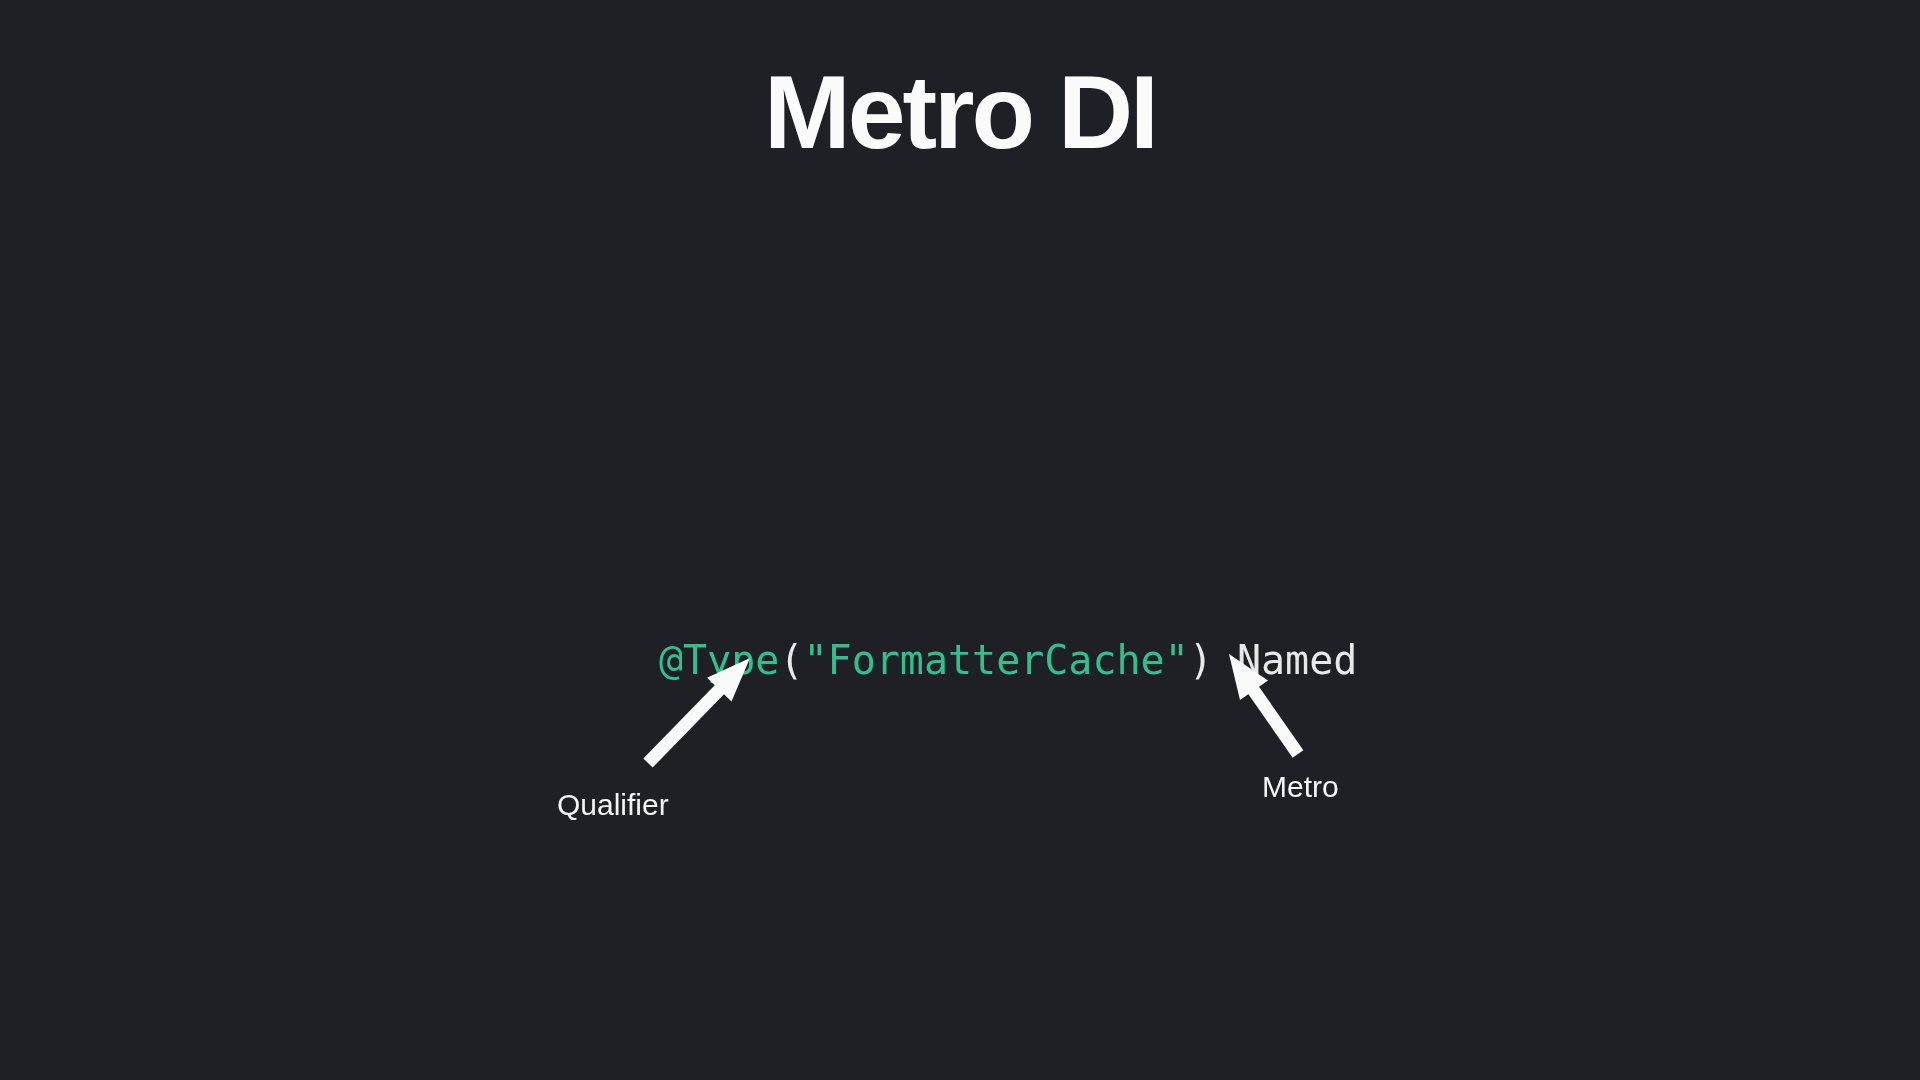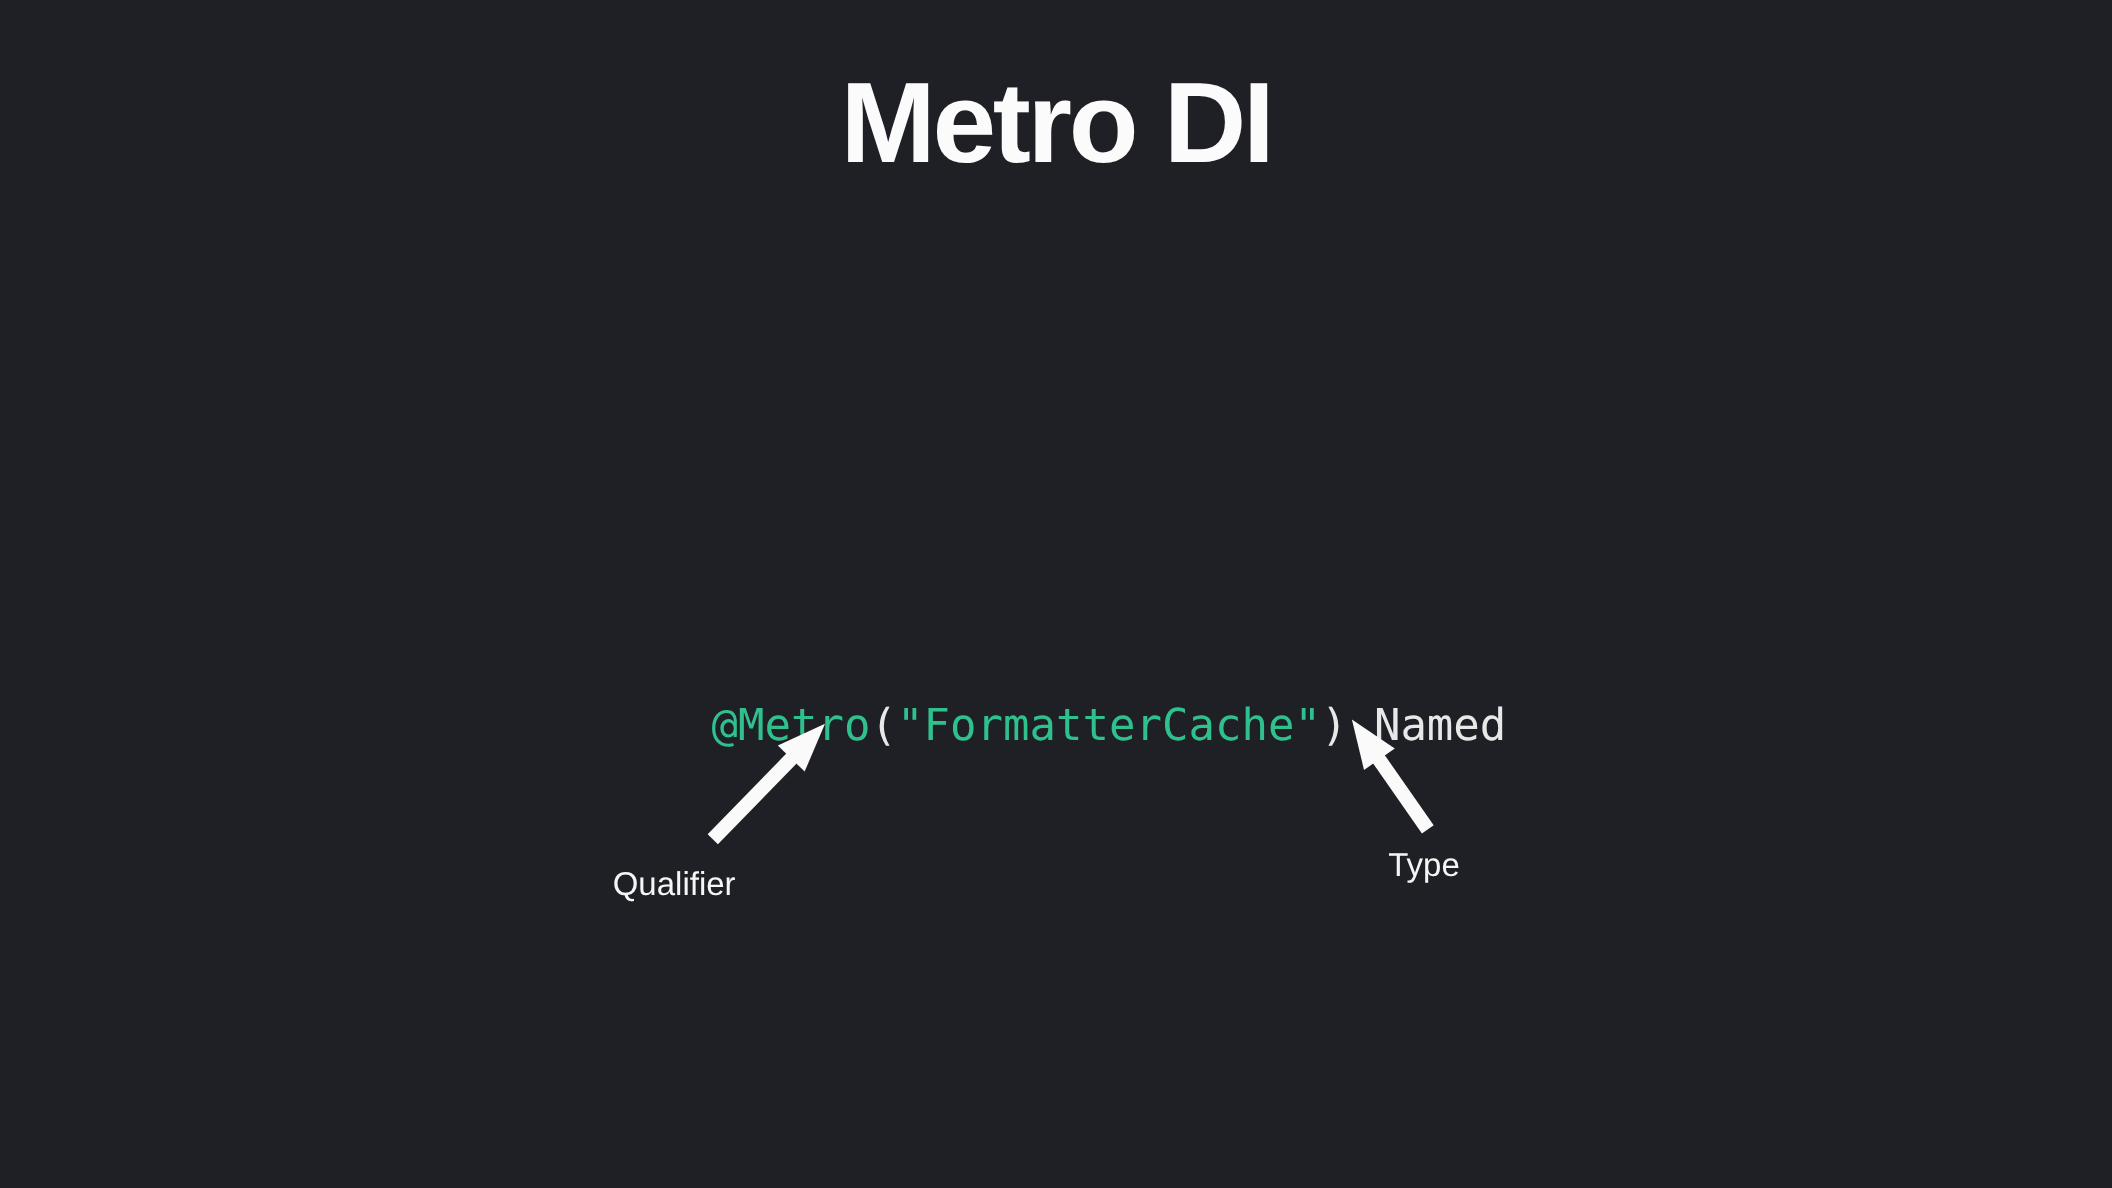--- a/index.html
+++ b/index.html
@@ -61,31 +61,31 @@
   .callout-label.type{left:1262px;top:770px;}
 </style>
 </head>
 <body>
 
 <div class="slide">
 
   <h1 class="slide-title">Metro DI</h1>
 
   <div class="code-line">
-    <span class="tok-green">@Metro</span><span class="tok-plain">(</span><span class="tok-green">"FormatterCache"</span><span class="tok-plain">)</span><span class="tok-plain"> Named</span>
+    <span class="tok-green">@Type</span><span class="tok-plain">(</span><span class="tok-green">"FormatterCache"</span><span class="tok-plain">)</span><span class="tok-plain"> Named</span>
   </div>
 
   <svg class="arrow-layer" viewBox="0 0 1920 1080">
     <g>
       <line class="arrow-shaft" x1="648" y1="763" x2="723" y2="686"></line>
       <polygon class="arrow-head" points="750,658 731.5,701.4 707.1,677.8"></polygon>
     </g>
     <g>
       <line class="arrow-shaft" x1="1298" y1="754" x2="1252" y2="688"></line>
       <polygon class="arrow-head" points="1229,654 1268,680.5 1240,699.9"></polygon>
     </g>
   </svg>
 
   <div class="callout-label qualifier">Qualifier</div>
 
-  <div class="callout-label type">Type</div>
+  <div class="callout-label type">Metro</div>
 
 </div>
 
 </body></html>

